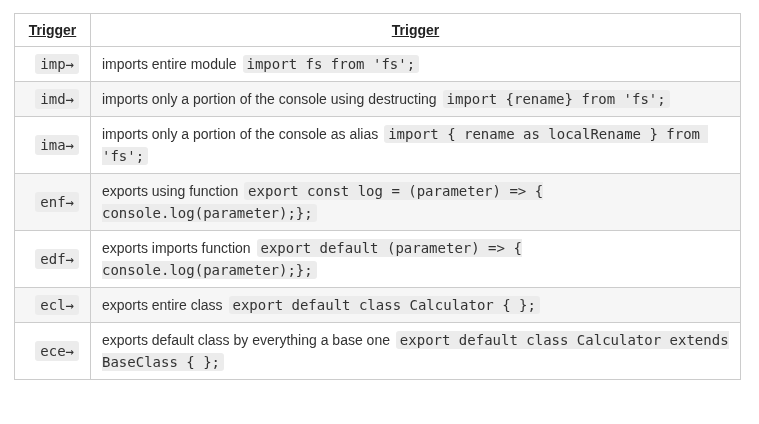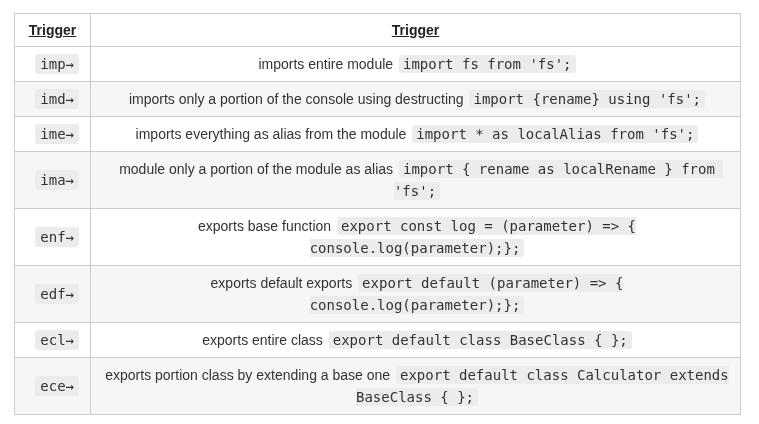--- a/index.html
+++ b/index.html
@@ -40,21 +40,21 @@
   }
   td.trigger-cell{
     padding:5px 11px 5px 8px;
     text-align:right;
     vertical-align:middle;
     white-space:nowrap;
   }
   td.content-cell{
     padding:6px 8px 6px 11px;
     vertical-align:middle;
-    text-align:center;
+    text-align:left;
   }
   tbody tr:nth-child(even){
     background:var(--stripe-bg);
   }
   code{
     font-family:"DejaVu Sans Mono","Liberation Mono",monospace;
     font-size:14px;
     background:var(--code-bg);
     border-radius:3px;
     color:var(--text);
@@ -79,44 +79,40 @@
         <th class="col-content">Trigger</th>
       </tr>
     </thead>
     <tbody>
       <tr>
         <td class="trigger-cell"><code class="trigger-chip">imp→</code></td>
         <td class="content-cell"><span>imports entire module</span> <code class="inline-code">import fs from 'fs';</code></td>
       </tr>
       <tr>
         <td class="trigger-cell"><code class="trigger-chip">imd→</code></td>
-        <td class="content-cell"><span>imports only a portion of the console using destructing</span> <code class="inline-code">import {rename} using 'fs';</code></td>
-      </tr>
-      <tr>
-        <td class="trigger-cell"><code class="trigger-chip">ime→</code></td>
-        <td class="content-cell"><span>imports everything as alias from the module</span> <code class="inline-code">import * as localAlias from 'fs';</code></td>
+        <td class="content-cell"><span>imports only a portion of the console using destructing</span> <code class="inline-code">import {rename} from 'fs';</code></td>
       </tr>
       <tr>
         <td class="trigger-cell"><code class="trigger-chip">ima→</code></td>
-        <td class="content-cell"><span>module only a portion of the module as alias</span> <code class="inline-code">import { rename as localRename } from 'fs';</code></td>
+        <td class="content-cell"><span>imports only a portion of the console as alias</span> <code class="inline-code">import { rename as localRename } from 'fs';</code></td>
       </tr>
       <tr>
         <td class="trigger-cell"><code class="trigger-chip">enf→</code></td>
-        <td class="content-cell"><span>exports base function</span> <code class="inline-code">export const log = (parameter) =&gt; {
+        <td class="content-cell"><span>exports using function</span> <code class="inline-code">export const log = (parameter) =&gt; {
 console.log(parameter);};</code></td>
       </tr>
       <tr>
         <td class="trigger-cell"><code class="trigger-chip">edf→</code></td>
-        <td class="content-cell"><span>exports default exports</span> <code class="inline-code">export default (parameter) =&gt; {
+        <td class="content-cell"><span>exports imports function</span> <code class="inline-code">export default (parameter) =&gt; {
 console.log(parameter);};</code></td>
       </tr>
       <tr>
         <td class="trigger-cell"><code class="trigger-chip">ecl→</code></td>
-        <td class="content-cell"><span>exports entire class</span> <code class="inline-code">export default class BaseClass { };</code></td>
+        <td class="content-cell"><span>exports entire class</span> <code class="inline-code">export default class Calculator { };</code></td>
       </tr>
       <tr>
         <td class="trigger-cell"><code class="trigger-chip">ece→</code></td>
-        <td class="content-cell"><span>exports portion class by extending a base one</span> <code class="inline-code">export default class Calculator extends
+        <td class="content-cell"><span>exports default class by everything a base one</span> <code class="inline-code">export default class Calculator extends
 BaseClass { };</code></td>
       </tr>
     </tbody>
   </table>
 </div>
 
 </body></html>

